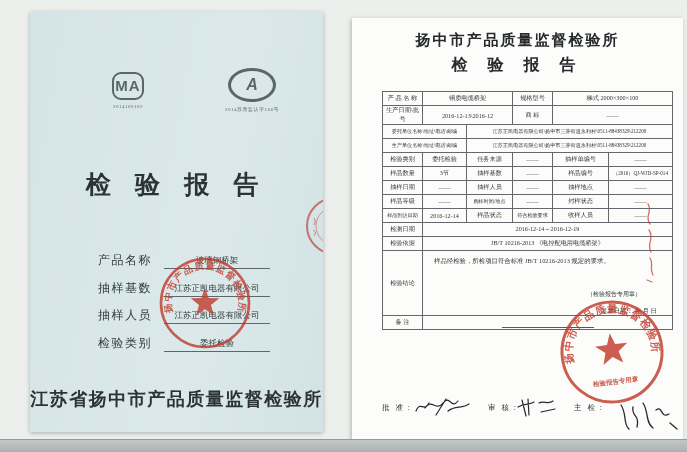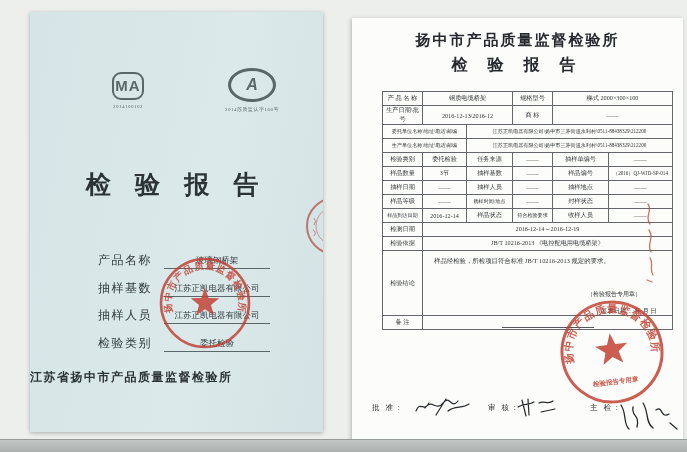--- a/index.html
+++ b/index.html
@@ -22,22 +22,22 @@
                  font-style:italic; font-size:16px; line-height:28px; color:#596867; }
   .mark-caption { margin-top:4px; font-size:5px; color:#5c6a6a; letter-spacing:.5px; }
   .cover-title { position:absolute; left:0; top:156px; width:100%; text-align:center;
                  font-size:25px; font-weight:bold; letter-spacing:9px; color:#2c3337; }
   .cover-no { position:absolute; left:0; top:197px; width:100%; text-align:center;
               font-size:8.5px; letter-spacing:1px; color:#3a4347; }
   .cover-fields { position:absolute; left:68px; top:243px; width:172px; }
   .cf-row { display:flex; align-items:flex-end; height:14px; margin-bottom:13.5px; }
   .cf-label { width:66px; font-size:12px; letter-spacing:1.5px; }
   .cf-value { flex:1; text-align:center; font-size:8.5px; border-bottom:1px solid #5a686c; padding-bottom:1px; }
-  .cover-footer { position:absolute; left:0; top:357px; width:100%; text-align:left;
-                  font-size:12px; font-weight:bold; letter-spacing:1.5px; color:#2c3337; }
+  .cover-footer { position:absolute; left:0; top:375px; width:100%; text-align:center;
+                  font-size:18px; font-weight:bold; letter-spacing:1.5px; color:#2c3337; }
   .edge-seal-clip { position:absolute; left:259px; top:172px; width:34px; height:84px; overflow:hidden; }
 
   
   .right-page { position:absolute; left:352px; top:18px; width:331px; height:424px;
                 background:#fcfdfa; box-shadow:-1px 1px 4px rgba(40,50,50,.3);
                 overflow:hidden; color:#35383c; }
   .org-title { position:absolute; left:0; top:13px; width:100%; text-align:center;
                font-size:15px; font-weight:bold; letter-spacing:2px; color:#26292d; }
   .report-title { position:absolute; left:0; top:37px; width:100%; text-align:center;
                   font-size:16px; font-weight:bold; letter-spacing:8px; color:#26292d; }
@@ -54,23 +54,23 @@
   td.small, .small { font-size:5.1px !important; }
   td.basis { text-align:left; vertical-align:top; padding:7px 4px 0 10px; font-size:6.4px; }
   td.concl { vertical-align:top; }
   .ln { line-height:1.3; }
   .concl-main { text-align:left; padding:6px 6px 0 10px; font-size:6.4px; }
   .seal-note { text-align:right; padding:26px 30px 0 0; font-size:6px; }
   .issue-line { text-align:right; padding:8px 14px 0 0; font-size:6.4px; }
   .remark-line { width:92px; height:1px; border-bottom:1px solid #55585c; margin:9px auto 0; }
   .sig-row { position:absolute; left:0; top:381px; width:100%; height:40px; font-size:7.5px; color:#2f3236; }
   .sig-label { position:absolute; letter-spacing:2px; }
-  .lbl-approve { left:20px; top:4px; }
+  .lbl-approve { left:30px; top:4px; }
   .lbl-review  { left:136px; top:4px; }
-  .lbl-chief   { left:238px; top:4px; }
+  .lbl-chief   { left:222px; top:4px; }
   .sig { position:absolute; }
   .sig1 { left:60px;  top:-4px; }
   .sig2 { left:163px; top:-4px; }
   .sig3 { left:262px; top:0px; }
   .seal { position:absolute; opacity:.82; }
   .seal-cover { left:125px; top:241px; opacity:.8; }
   .seal-report { left:204px; top:278px; transform:rotate(-7deg); }
   .red-scribble { position:absolute; left:289px; top:183px; opacity:.75; }
   .seal-text { fill:#c13a2c; font-family:"Liberation Serif", serif; font-weight:bold; }
 </style>

